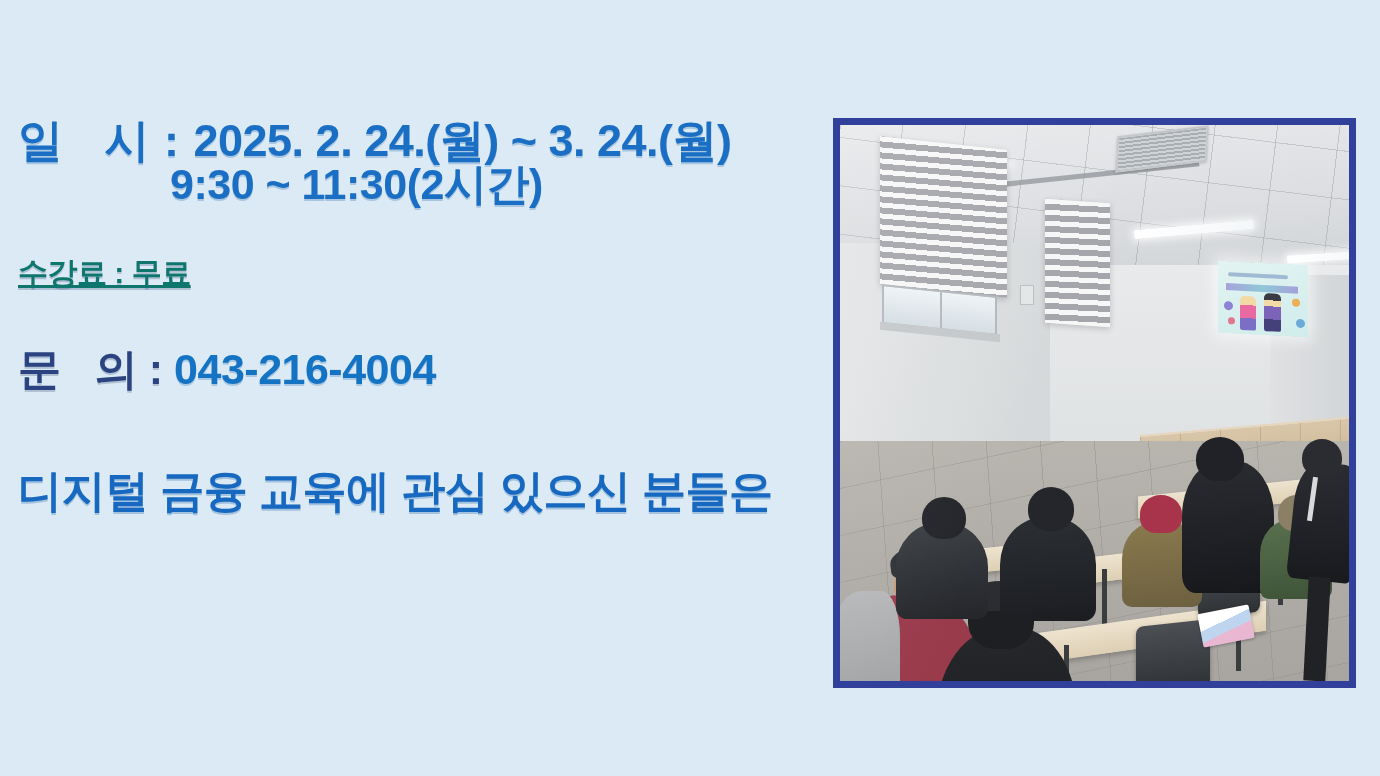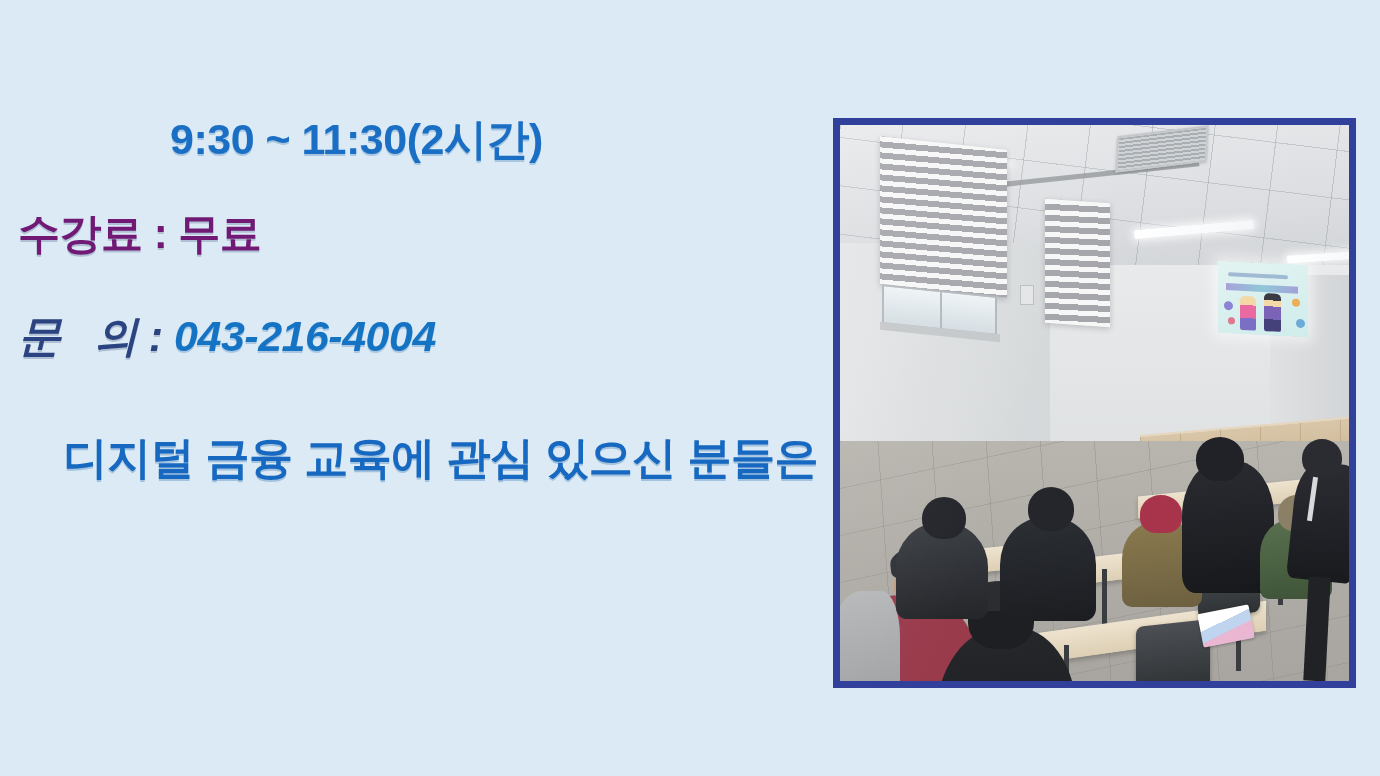--- a/index.html
+++ b/index.html
@@ -29,36 +29,37 @@
   }
   .hdr .sep { letter-spacing:1px; }
   .sub {
     font-size:43px;
     color:#1a6fc4;
     padding-left:152px;
     text-shadow:0 2px 0 rgba(21,90,165,.25);
   }
   .blk-fee { margin-top:52px; }
   .fee {
-    font-size:42px;
-    color:#701a75;
+    font-size:30px;
+    color:#0f766e;
     text-shadow:0 2px 0 rgba(25,45,100,.22);
-  }
-  .blk-tel { margin-top:60px;font-style:italic; }
+    text-decoration:underline;
+  }
+  .blk-tel { margin-top:60px; }
   .tel-label {
     font-size:43px;
     color:#2b4380;
     text-shadow:0 2px 0 rgba(25,45,100,.22);
   }
   .tel-num {
     font-size:43px;
     color:#1573c4;
     text-shadow:0 2px 0 rgba(18,95,170,.25);
   }
-  .blk-cta { margin-top:72px;text-align:right; }
+  .blk-cta { margin-top:72px; }
   .cta {
     font-size:44px;
     color:#1668c0;
     line-height:1.28;
     text-shadow:0 2px 0 rgba(18,88,165,.28);
   }
 
   
   .photo-frame {
     position:absolute;
@@ -223,20 +224,21 @@
     background:linear-gradient(115deg, rgba(255,255,255,.10), rgba(255,255,255,0) 45%);
     pointer-events:none;
   }
 </style>
 </head>
 <body>
 
 <div class="text-col">
 
   <div class="blk-schedule">
+    <div class="line hdr"><span class="sep">일   시 : </span><span>2025. 2. 24.(월) ~ 3. 24.(월)</span></div>
     <div class="line sub">9:30 ~ 11:30(2시간)</div>
   </div>
 
   <div class="blk-fee">
     <div class="line fee">수강료 : 무료</div>
   </div>
 
   <div class="blk-tel">
     <div class="line"><span class="tel-label">문   의 : </span><span class="tel-num">043-216-4004</span></div>
   </div>

